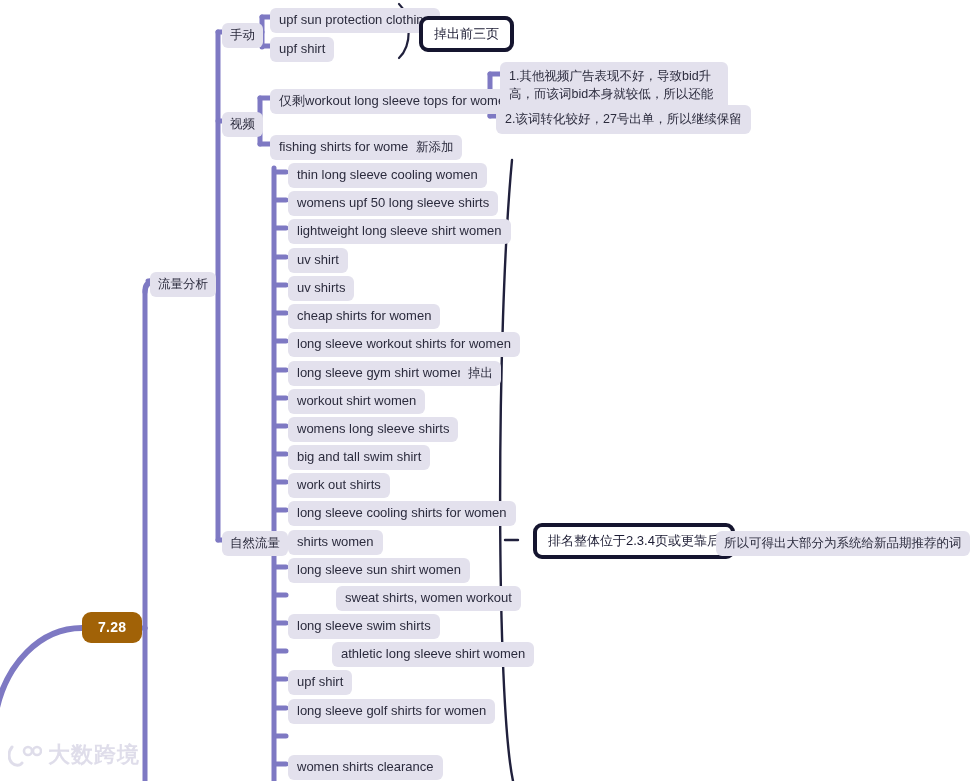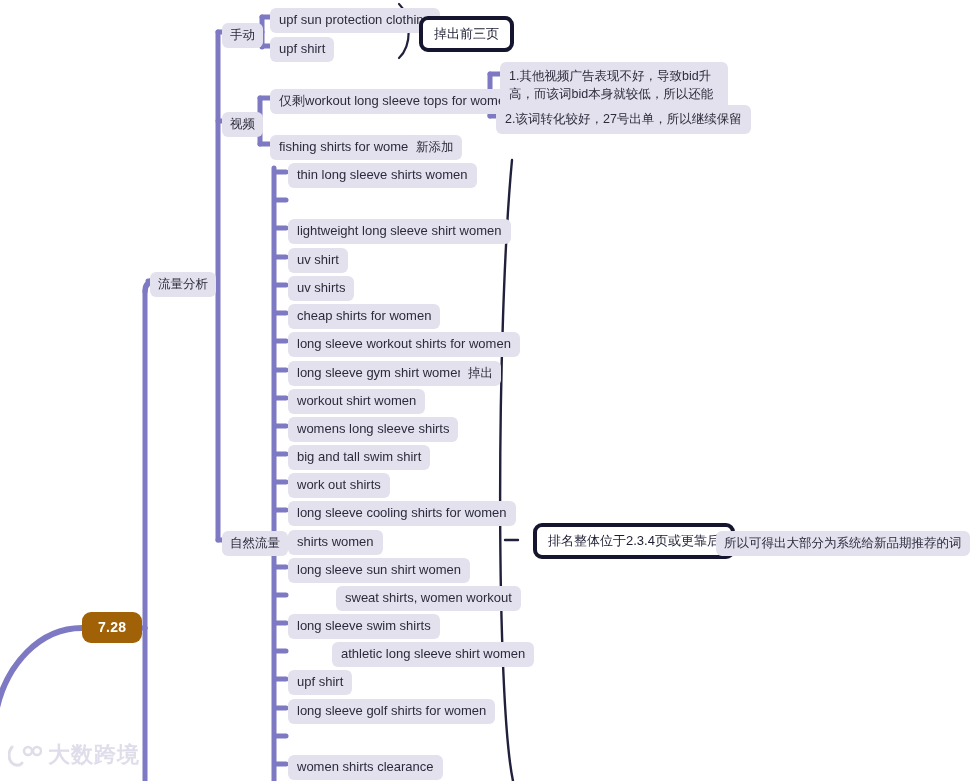--- a/index.html
+++ b/index.html
@@ -181,21 +181,22 @@
   <div class="callout" style="left:419px; top:16px;">掉出前三页</div>
 
   <div class="pill" style="left:270px; top:89px;">仅剩workout long sleeve tops for women</div>
   <div class="pill" style="left:270px; top:135px;">fishing shirts for women</div>
 
   <div class="pill cn" style="left:408px; top:135px;">新添加</div>
 
   <div class="pill multiline" style="left:500px; top:62px; width:228px;">1.其他视频广告表现不好，导致bid升高，而该词bid本身就较低，所以还能展现</div>
   <div class="pill multiline" style="left:488px; top:105px;margin-left:8px;">2.该词转化较好，27号出单，所以继续保留</div>
 
-  <div class="pill" style="left:288px; top:163px;">thin long sleeve shirts women</div>
+  <div class="pill" style="left:288px; top:163px;">thin long sleeve cooling women</div>
+  <div class="pill" style="left:288px; top:191px;">womens upf 50 long sleeve shirts</div>
   <div class="pill" style="left:288px; top:219px;">lightweight long sleeve shirt women</div>
   <div class="pill" style="left:288px; top:248px;">uv shirt</div>
   <div class="pill" style="left:288px; top:276px;">uv shirts</div>
   <div class="pill" style="left:288px; top:304px;">cheap shirts for women</div>
   <div class="pill" style="left:288px; top:332px;">long sleeve workout shirts for women</div>
   <div class="pill" style="left:288px; top:361px;">long sleeve gym shirt women</div>
   <div class="pill" style="left:288px; top:389px;">workout shirt women</div>
   <div class="pill" style="left:288px; top:417px;">womens long sleeve shirts</div>
   <div class="pill" style="left:288px; top:445px;">big and tall swim shirt</div>
   <div class="pill" style="left:288px; top:473px;">work out shirts</div>

